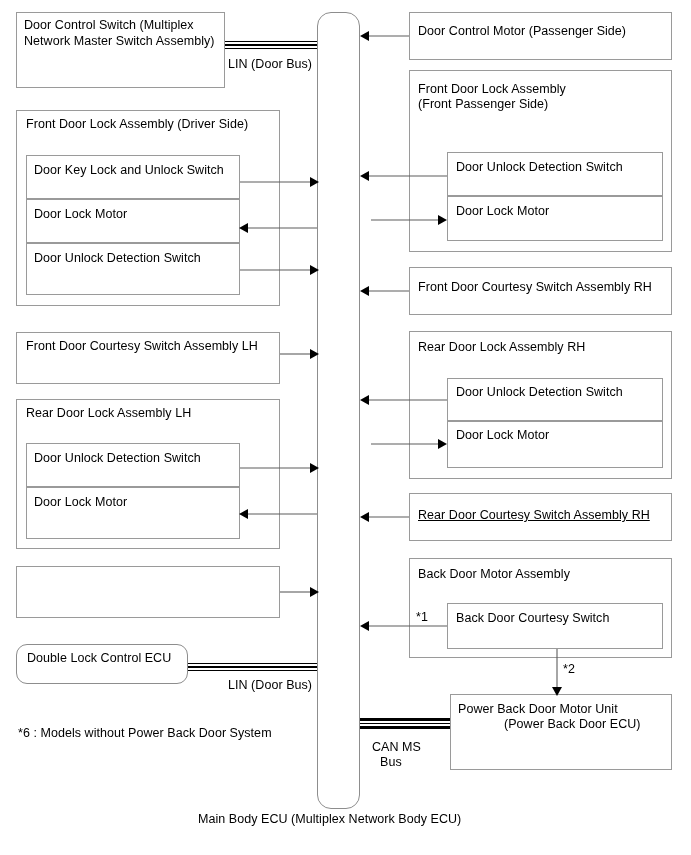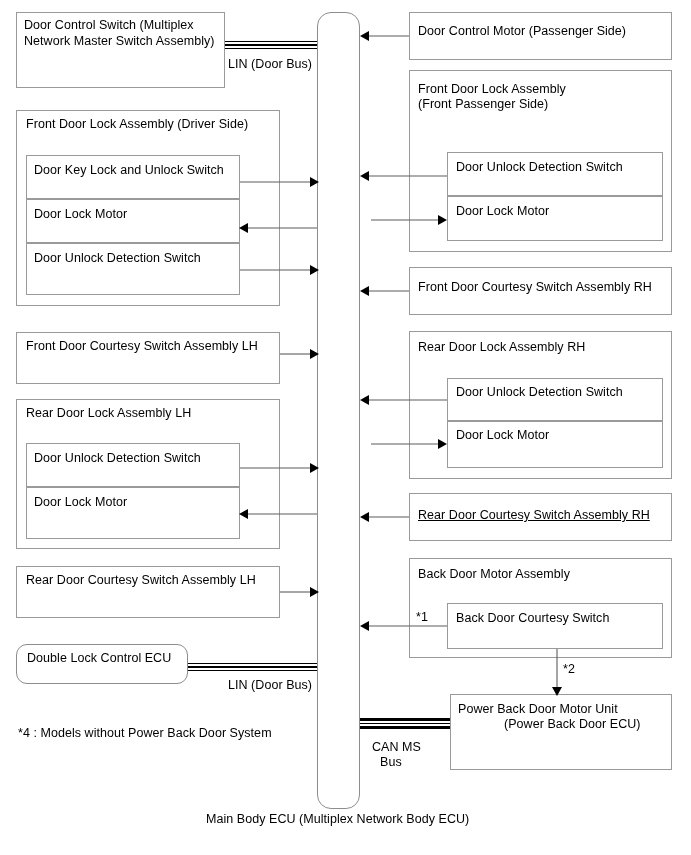--- a/index.html
+++ b/index.html
@@ -66,36 +66,35 @@
   <div class="box" style="left:16px;top:399px;width:264px;height:150px;"></div>
   <div class="lbl" style="left:26px;top:406px;">Rear Door Lock Assembly LH</div>
 
   <div class="box" style="left:26px;top:443px;width:214px;height:44px;"></div>
   <div class="lbl" style="left:34px;top:451px;">Door Unlock Detection Switch</div>
 
   <div class="box" style="left:26px;top:487px;width:214px;height:52px;"></div>
   <div class="lbl" style="left:34px;top:495px;">Door Lock Motor</div>
 
   <div class="box" style="left:16px;top:566px;width:264px;height:52px;"></div>
-  <div class="lbl" style="left:26px;top:573px;">Rear Door Courtesy Switch Assembly LH</div>
 
   <div class="rounded" style="left:16px;top:644px;width:172px;height:40px;"></div>
   <div class="lbl" style="left:27px;top:651px;">Double Lock Control ECU</div>
 
   <div class="bus" style="left:188px;top:663px;width:130px;">
     <i style="height:1px;"></i>
     <i style="height:2px;margin-top:2px;"></i>
     <i style="height:1px;margin-top:2px;"></i>
   </div>
   <div class="lbl" style="left:228px;top:678px;">LIN (Door Bus)</div>
 
-  <div class="lbl" style="left:18px;top:726px;">*4 : Models without Power Back Door System</div>
+  <div class="lbl" style="left:18px;top:726px;">*6 : Models without Power Back Door System</div>
 
   <div class="ecu-bar" style="left:317px;top:12px;width:43px;height:797px;"></div>
-  <div class="lbl" style="left:198px;top:812px;margin-left:8px;">Main Body ECU (Multiplex Network Body ECU)</div>
+  <div class="lbl" style="left:198px;top:812px;">Main Body ECU (Multiplex Network Body ECU)</div>
 
   <div class="box" style="left:409px;top:12px;width:263px;height:48px;"></div>
   <div class="lbl" style="left:418px;top:24px;">Door Control Motor (Passenger Side)</div>
 
   <div class="box" style="left:409px;top:70px;width:263px;height:182px;"></div>
   <div class="lbl" style="left:418px;top:82px;">Front Door Lock Assembly</div>
   <div class="lbl" style="left:418px;top:97px;text-align:center;">(Front Passenger Side)</div>
 
   <div class="box" style="left:447px;top:152px;width:216px;height:44px;"></div>
   <div class="lbl" style="left:456px;top:160px;">Door Unlock Detection Switch</div>

